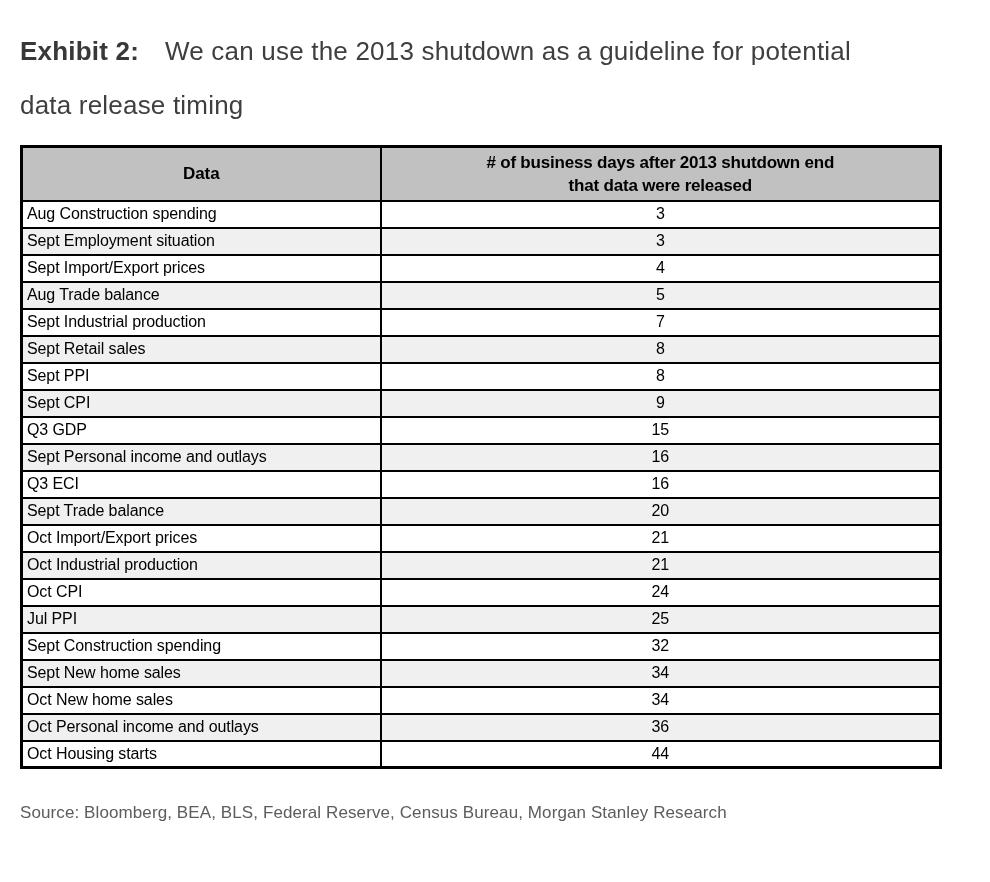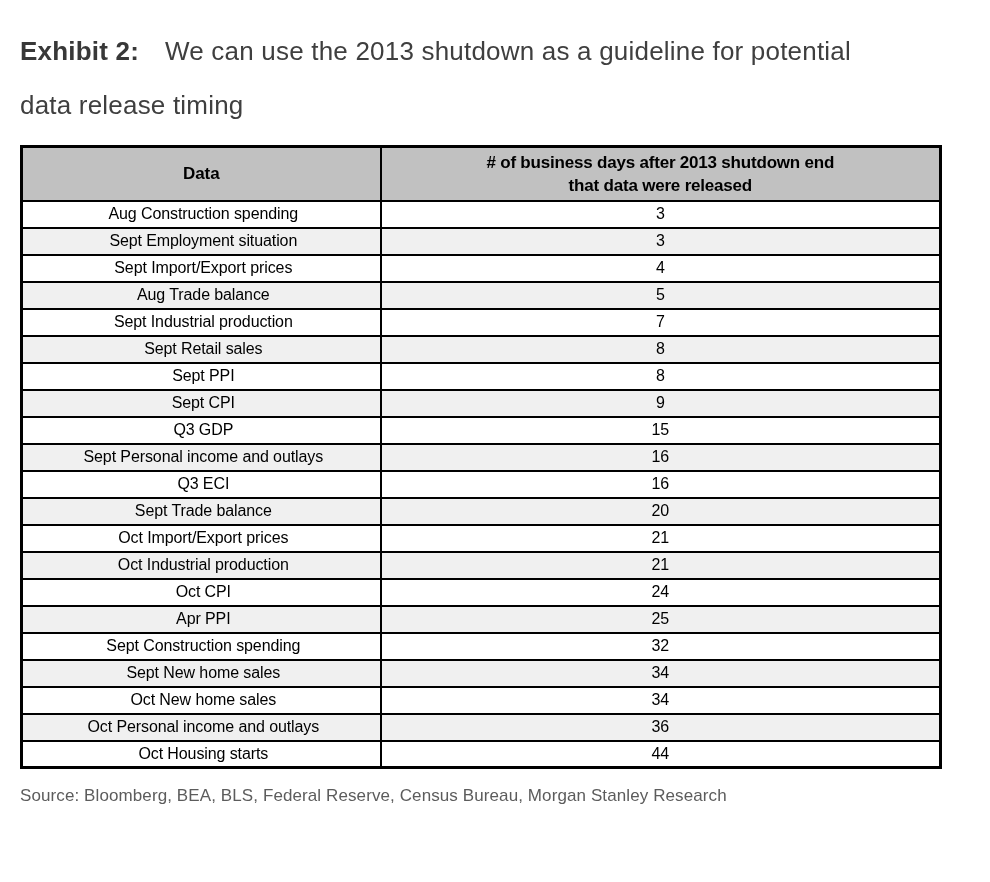--- a/index.html
+++ b/index.html
@@ -62,25 +62,25 @@
   .col-days  { width: 516px; }
 
   .exhibit-table tbody tr { height: 27px; }
   .exhibit-table tbody tr:nth-child(even) td { background: var(--row-stripe); }
   .exhibit-table td {
     font-size: 16px;
     color: #000;
     letter-spacing: -0.1px;
     vertical-align: middle;
   }
-  .exhibit-table td.c1 { text-align: center; padding-left: 4px; }
+  .exhibit-table td.c1 { text-align: left; padding-left: 4px; }
   .exhibit-table td.c2 { text-align: center; }
 
   .source-note {
-    margin-top: 17px;
+    margin-top: 34px;
     font-size: 17px;
     color: var(--source-color);
     letter-spacing: 0.1px;
   }
 </style>
 </head>
 <body>
 
 <div class="page">
 
@@ -151,21 +151,21 @@
         </tr>
         <tr>
           <td class="c1">Oct Industrial production</td>
           <td class="c2">21</td>
         </tr>
         <tr>
           <td class="c1">Oct CPI</td>
           <td class="c2">24</td>
         </tr>
         <tr>
-          <td class="c1">Apr PPI</td>
+          <td class="c1">Jul PPI</td>
           <td class="c2">25</td>
         </tr>
         <tr>
           <td class="c1">Sept Construction spending</td>
           <td class="c2">32</td>
         </tr>
         <tr>
           <td class="c1">Sept New home sales</td>
           <td class="c2">34</td>
         </tr>

